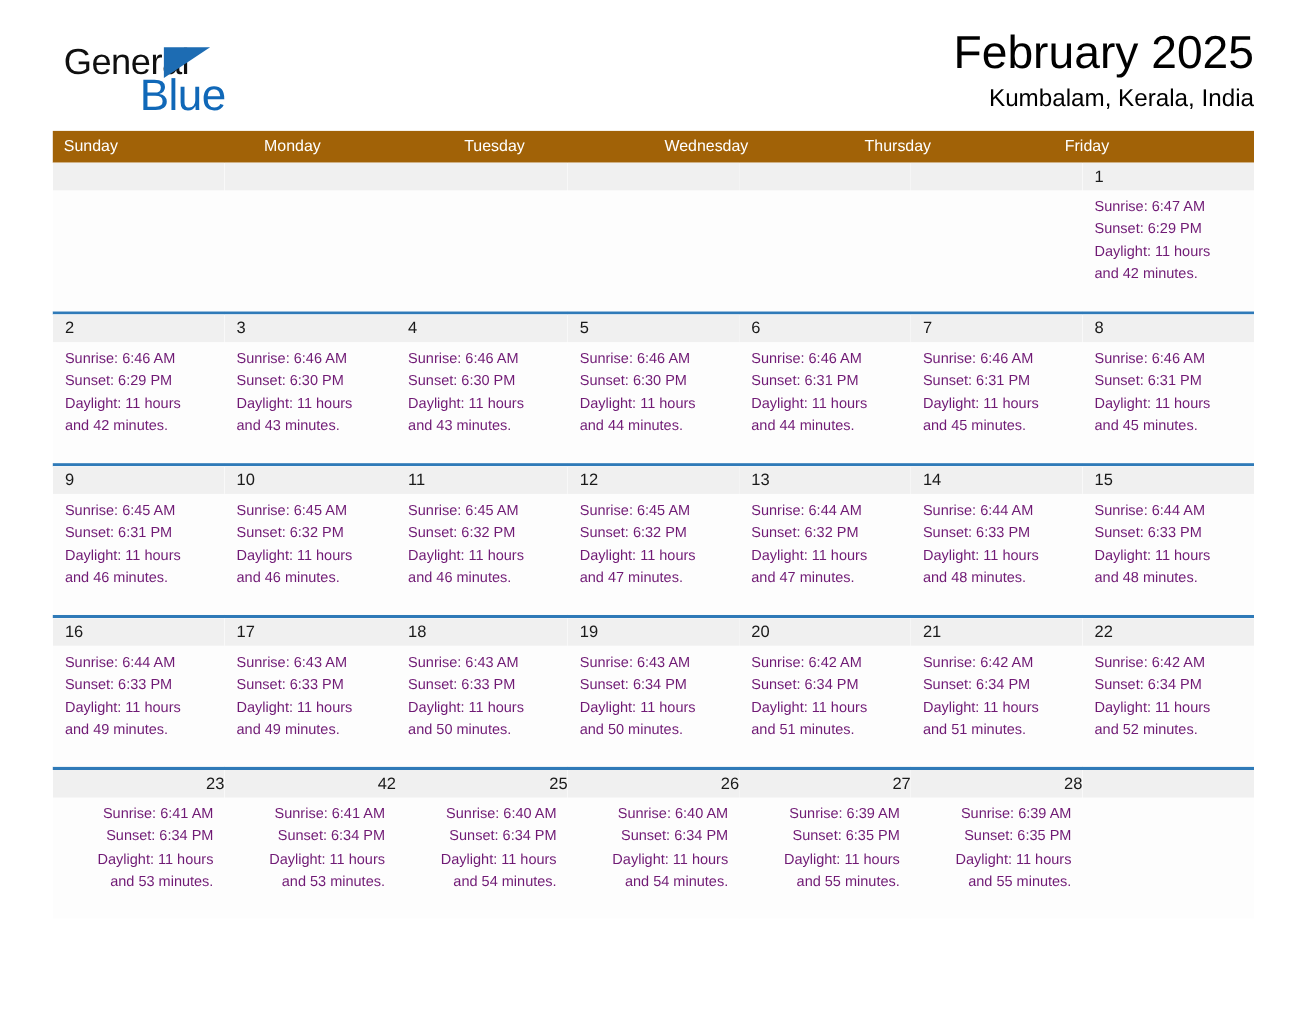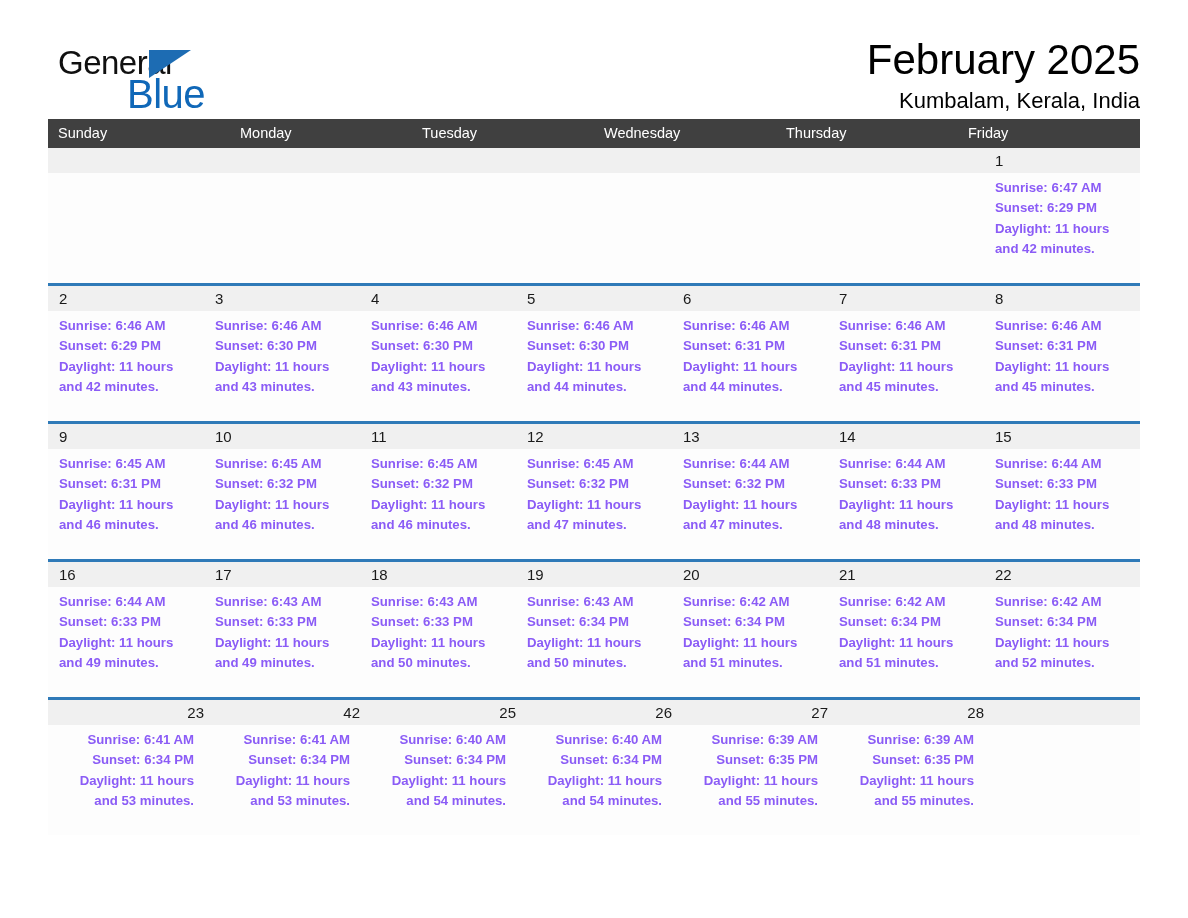--- a/index.html
+++ b/index.html
@@ -18,21 +18,21 @@
     position: relative;
     width: 1188px;
     height: 918px;
     box-sizing: border-box;
     padding: 0 48px;
   }
 
   
   .header {
     display: flex;
-    align-items: center;
+    align-items: flex-end;
     justify-content: space-between;
     padding-top: 44px;
     height: 104px;
     box-sizing: border-box;
   }
   .brand {
     position: relative;
     width: 180px;
     height: 74px;
     flex: 0 0 auto;
@@ -87,21 +87,21 @@
     white-space: nowrap;
   }
 
   
   .calendar {
     width: 1092px;
     margin-top: 15px;
   }
   .weekday-row {
     display: flex;
-    background: #404040;
+    background: #a16207;
     height: 29px;
   }
   .weekday-cell {
     flex: 1 1 0;
     color: #ffffff;
     font-size: 14.5px;
     line-height: 29px;
     padding-left: 10px;
     box-sizing: border-box;
     white-space: nowrap;
@@ -130,22 +130,21 @@
     font-size: 15px;
     line-height: 25px;
     padding-left: 11px;
     color: #1a1a1a;
     box-sizing: border-box;
   }
   .day-info {
     padding: 5px 10px 0 11px;
     font-size: 13.2px;
     line-height: 20.3px;
-    color: #8b5cf6;
-    font-weight: bold;
+    color: #701a75;
   }
   .day-info div {
     white-space: nowrap;
   }
 </style>
 </head>
 <body>
 
 <div class="page">
 

